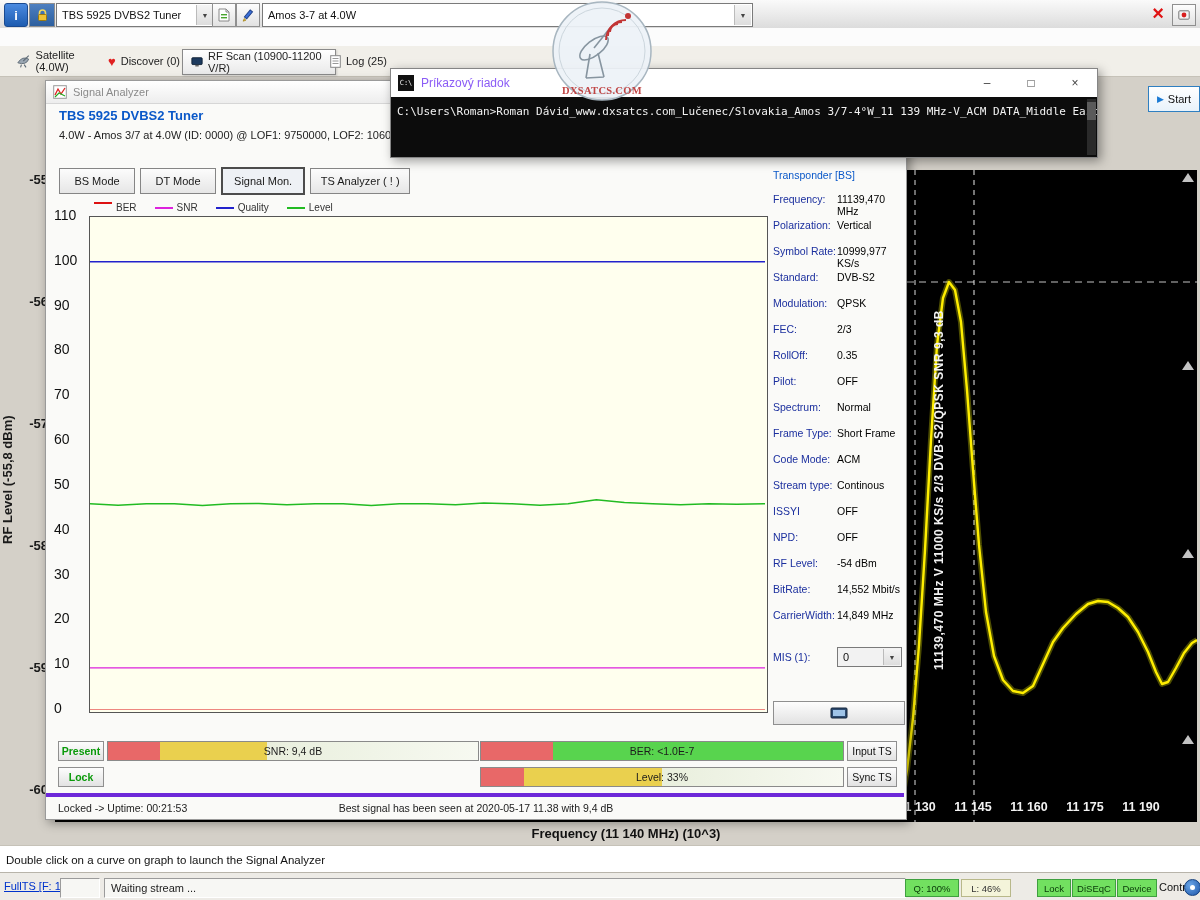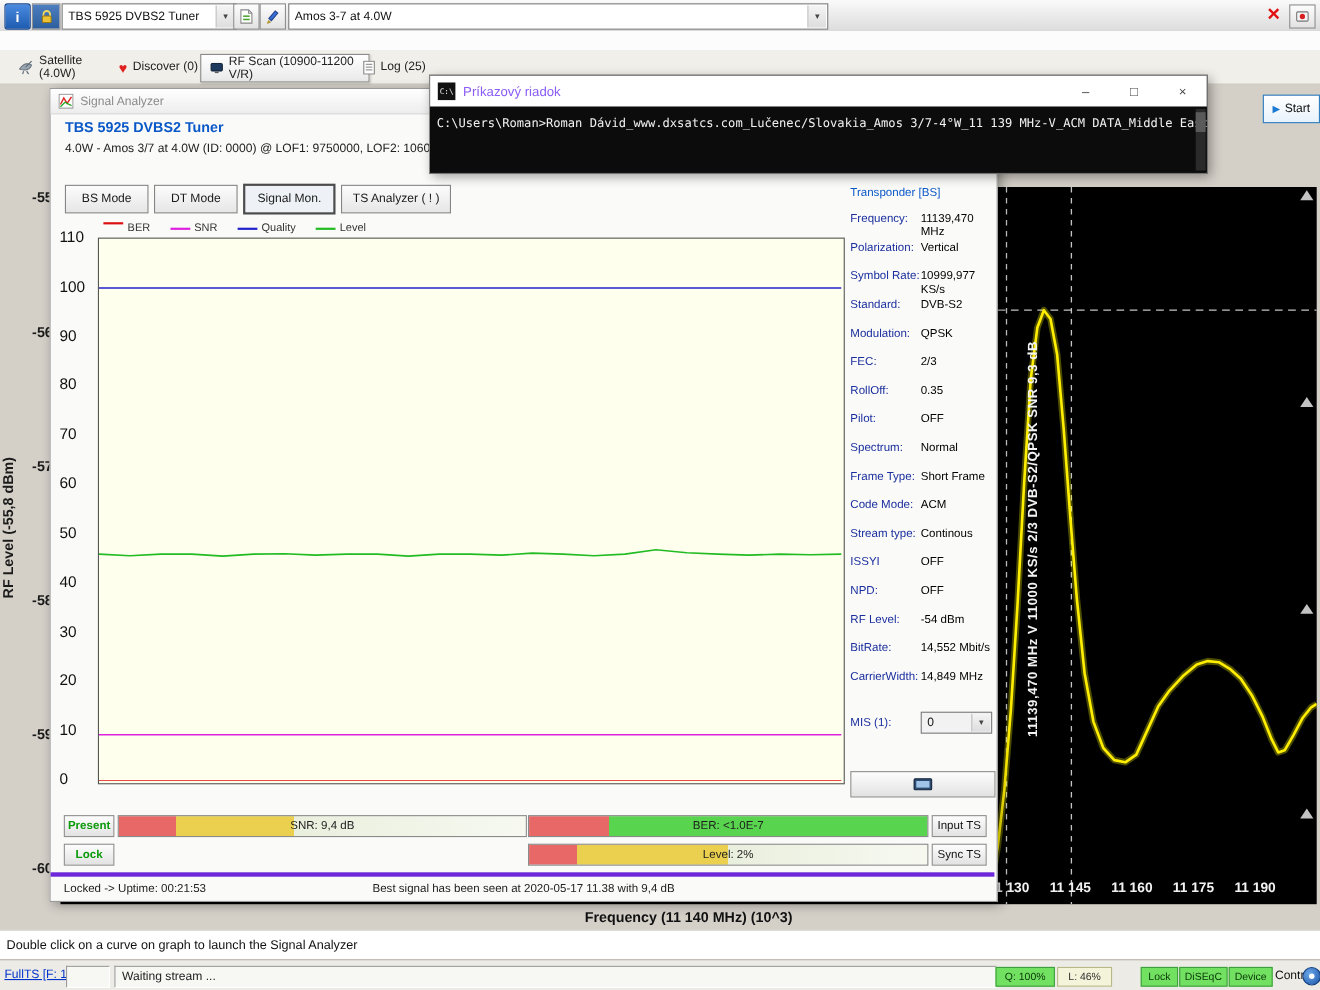--- a/index.html
+++ b/index.html
@@ -321,21 +321,21 @@
           <rect x="3" y="3" width="12" height="6" fill="#9fc4e8"></rect>
         </svg>
     </div>
 
     <div class="btn mbtn" style="left:12px;top:660px;width:44px;color:#0a9a0a;font-weight:bold">Present</div>
     <div class="meter" style="left:61px;top:660px;width:370px;background:linear-gradient(90deg,#e86868 0%,#e86868 14%,#ead04e 14%,#ead04e 43%,#e9efdd 43%,#f7f9f1 100%)">SNR: 9,4 dB</div>
     <div class="meter" style="left:434px;top:660px;width:362px;background:linear-gradient(90deg,#e86868 0%,#e86868 20%,#58d44e 20%,#58d44e 100%)">BER: &lt;1.0E-7</div>
     <div class="btn mbtn" style="left:801px;top:660px;width:48px">Input TS</div>
 
     <div class="btn mbtn" style="left:12px;top:686px;width:44px;color:#0a9a0a;font-weight:bold">Lock</div>
-    <div class="meter" style="left:434px;top:686px;width:362px;background:linear-gradient(90deg,#e86868 0%,#e86868 12%,#ead04e 12%,#ead04e 50%,#e9efdd 50%,#f7f9f1 100%)">Level: 2%</div>
+    <div class="meter" style="left:434px;top:686px;width:362px;background:linear-gradient(90deg,#e86868 0%,#e86868 12%,#ead04e 12%,#ead04e 50%,#e9efdd 50%,#f7f9f1 100%)">Level: 33%</div>
     <div class="btn mbtn" style="left:801px;top:686px;width:48px">Sync TS</div>
 
     <div class="abs" style="left:0;top:712px;width:858px;height:25px;border-top:4px solid #6d28d9">
       <span class="abs" style="left:12px;top:5px;font-size:10.5px;color:#222">Locked -&gt; Uptime: 00:21:53</span>
       <span class="abs" style="left:190px;top:5px;width:480px;text-align:center;font-size:10.5px;color:#222">Best signal has been seen at 2020-05-17 11.38 with 9,4 dB</span>
     </div>
   </div>
 
   <div class="abs winshadow" style="left:390px;top:68px;width:706px;height:88px;background:#000;border:1px solid #858585;z-index:20">
     <div class="abs" style="left:0;top:0;right:0;height:28px;background:#ffffff;display:flex;align-items:center">
@@ -361,14 +361,32 @@
     <div class="badge" style="left:961px;top:6px;width:48px;background:#f4f4da;border-color:#b8b88a;color:#333">L: 46%</div>
     <div class="badge" style="left:1037px;top:6px;width:32px">Lock</div>
     <div class="badge" style="left:1072px;top:6px;width:42px">DiSEqC</div>
     <div class="badge" style="left:1117px;top:6px;width:38px">Device</div>
     <span class="abs" style="left:1159px;top:8px;font-size:11px;color:#111">Control</span>
     <span class="abs" style="left:1184px;top:6px;width:15px;height:15px;border-radius:50%;background:radial-gradient(circle at 35% 35%,#6aa6e8,#1c55a8);border:1px solid #14407e;display:flex;align-items:center;justify-content:center">
         <i style="width:5px;height:5px;border-radius:50%;background:#fff"></i>
       </span>
   </div>
 
+  <div class="abs" style="left:550px;top:0;width:104px;height:106px;z-index:50;pointer-events:none">
+    <svg width="104" height="106" viewBox="0 0 104 106">
+      <circle cx="52" cy="51" r="49" fill="#edf2f7" fill-opacity="0.93" stroke="#a8b6c0" stroke-width="1.5"></circle>
+      <circle cx="52" cy="51" r="43" fill="none" stroke="#ccd6dd" stroke-width="1"></circle>
+      <g stroke="#8795a0" stroke-width="1.6" fill="none">
+        <ellipse cx="44" cy="48" rx="17" ry="7.5" transform="rotate(-38 44 48)"></ellipse>
+        <path d="M44 48 L60 28"></path>
+        <path d="M40 54 L36 78 M48 53 L54 77 M36 78 L54 77"></path>
+      </g>
+      <g stroke="#c23535" stroke-width="1.8" fill="none">
+        <path d="M60 32 a8 8 0 0 1 8 -8"></path>
+        <path d="M58 36 a14 14 0 0 1 14 -14"></path>
+        <path d="M56 40 a20 20 0 0 1 20 -20"></path>
+      </g>
+      <circle cx="78" cy="16" r="3" fill="#c23535"></circle>
+      <text x="52" y="94" text-anchor="middle" font-family="Liberation Serif, serif" font-size="10.5" font-weight="bold" fill="#c04545" letter-spacing="0.3">DXSATCS.COM</text>
+    </svg>
+  </div>
 
 </div>
 
 </body></html>

